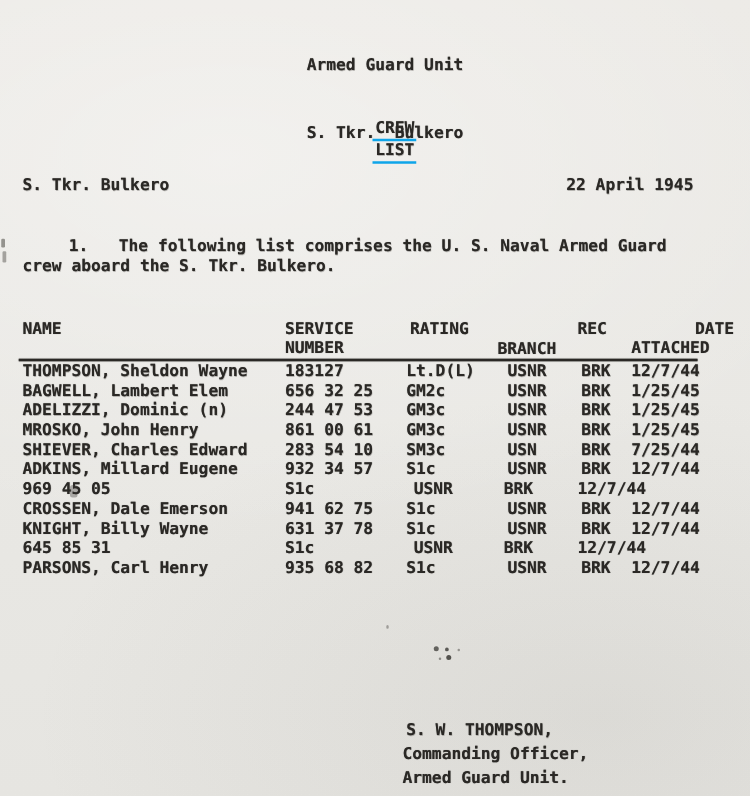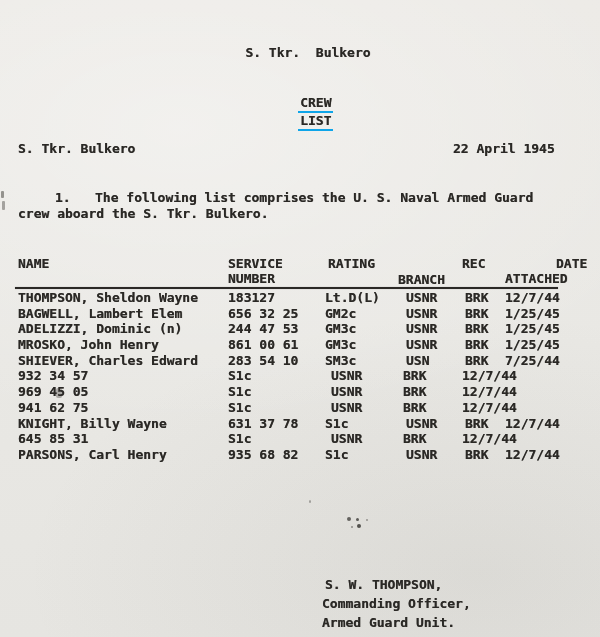--- a/index.html
+++ b/index.html
@@ -84,20 +84,21 @@
   .sp5{left:366px;top:519px;width:2px;height:2px;opacity:.45;}
   .sp6{left:309px;top:500px;width:2px;height:3px;opacity:.4;}
   .margin-mark1{position:absolute;left:1px;top:191px;width:3px;height:7px;background:#4a4842;opacity:.55;border-radius:1px;}
   .margin-mark2{position:absolute;left:2px;top:201px;width:3px;height:9px;background:#4a4842;opacity:.45;border-radius:1px;}
   .overstrike{position:absolute;left:56px;top:388px;width:6px;height:10px;background:#34322e;opacity:.35;border-radius:2px;}
 </style>
 </head>
 <body>
 
 <div class="tw letterhead">
+  <div>Armed Guard Unit</div>
   <div>S. Tkr.  Bulkero</div>
 </div>
 
 <div class="tw titleline">
   <span class="title-word">CREW</span>
   <span class="title-word">LIST</span>
 </div>
 
 <div class="tw refline-ship">S. Tkr. Bulkero</div>
 <div class="tw refline-date">22 April 1945</div>
@@ -151,34 +152,36 @@
   </div>
   <div class="row">
     <span class="cell c-name">SHIEVER, Charles Edward</span>
     <span class="cell c-service">283 54 10</span>
     <span class="cell c-rating">SM3c</span>
     <span class="cell c-branch">USN</span>
     <span class="cell c-rec">BRK</span>
     <span class="cell c-date">7/25/44</span>
   </div>
   <div class="row">
+    <span class="cell c-name">ADKINS, Millard Eugene</span>
     <span class="cell c-service">932 34 57</span>
     <span class="cell c-rating">S1c</span>
     <span class="cell c-branch">USNR</span>
     <span class="cell c-rec">BRK</span>
     <span class="cell c-date">12/7/44</span>
   </div>
   <div class="row">
     <span class="cell c-service">969 45 05</span>
     <span class="cell c-rating">S1c</span>
     <span class="cell c-branch">USNR</span>
     <span class="cell c-rec">BRK</span>
     <span class="cell c-date">12/7/44</span>
   </div>
   <div class="row">
+    <span class="cell c-name">CROSSEN, Dale Emerson</span>
     <span class="cell c-service">941 62 75</span>
     <span class="cell c-rating">S1c</span>
     <span class="cell c-branch">USNR</span>
     <span class="cell c-rec">BRK</span>
     <span class="cell c-date">12/7/44</span>
   </div>
   <div class="row">
     <span class="cell c-name">KNIGHT, Billy Wayne</span>
     <span class="cell c-service">631 37 78</span>
     <span class="cell c-rating">S1c</span>

